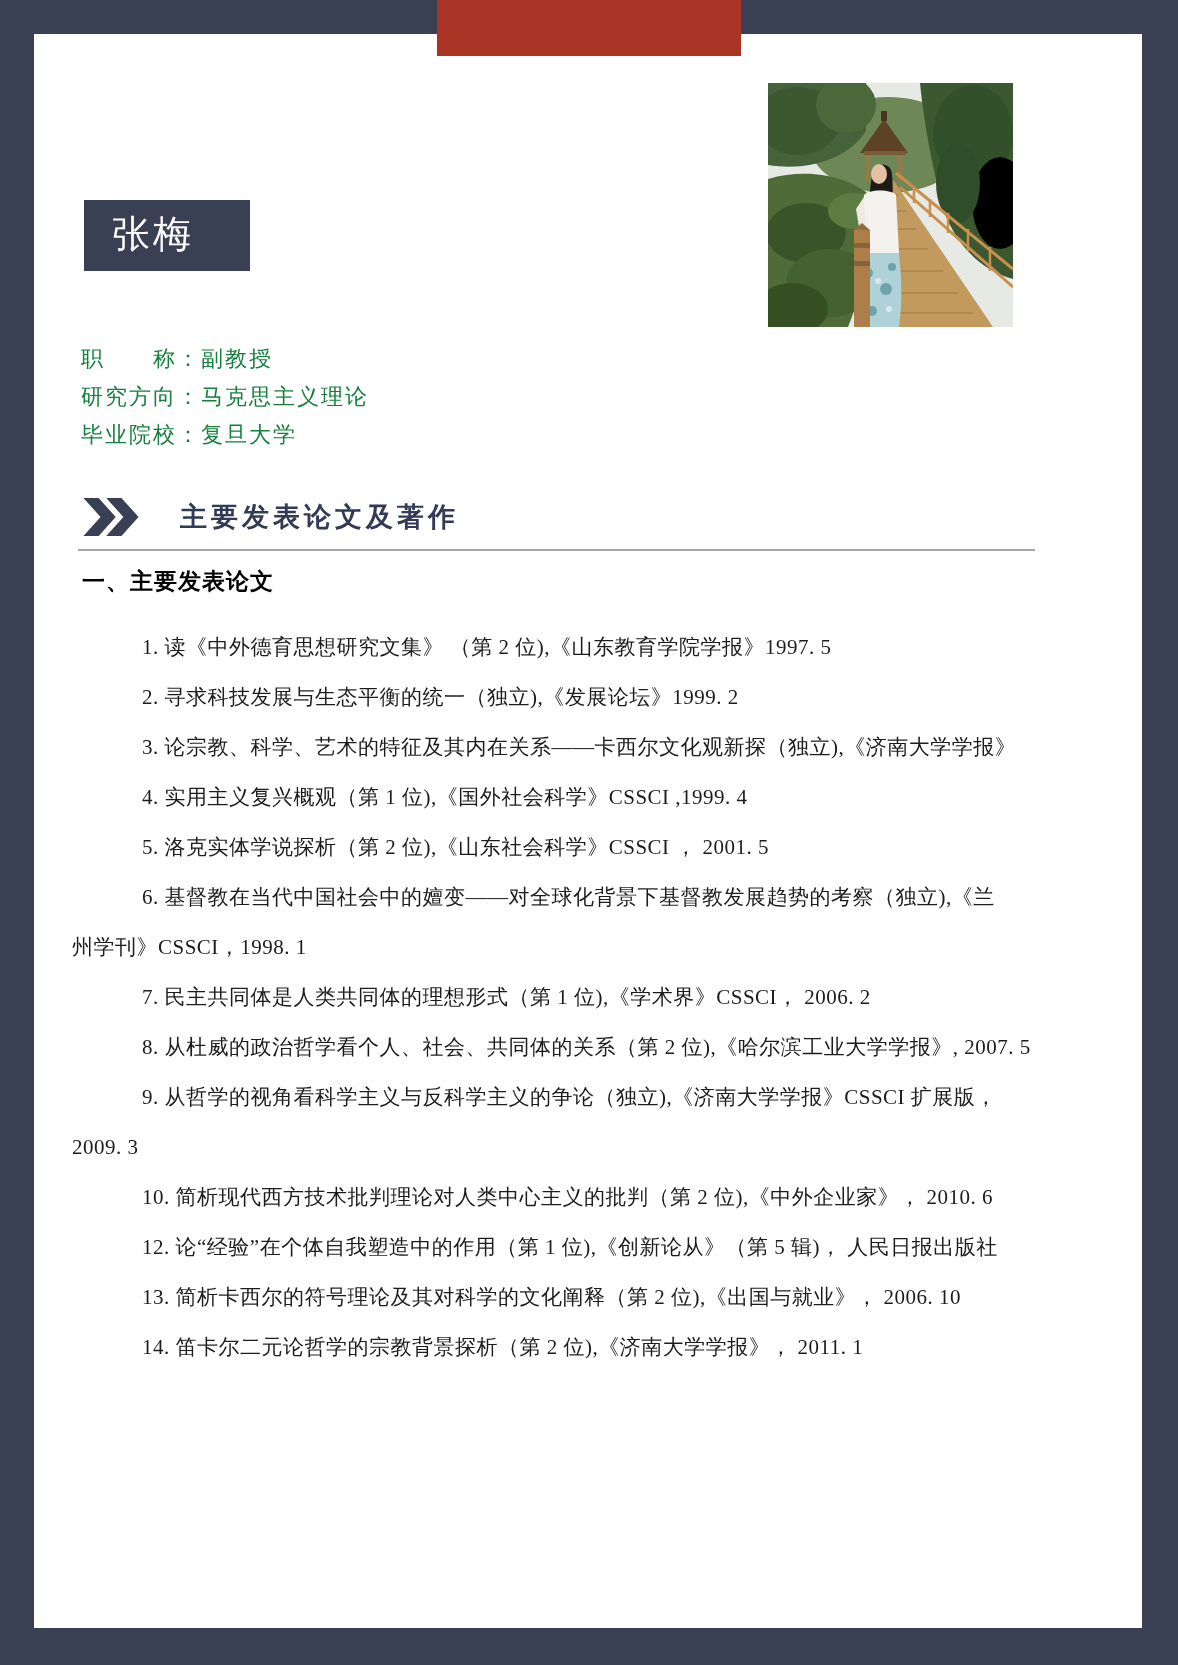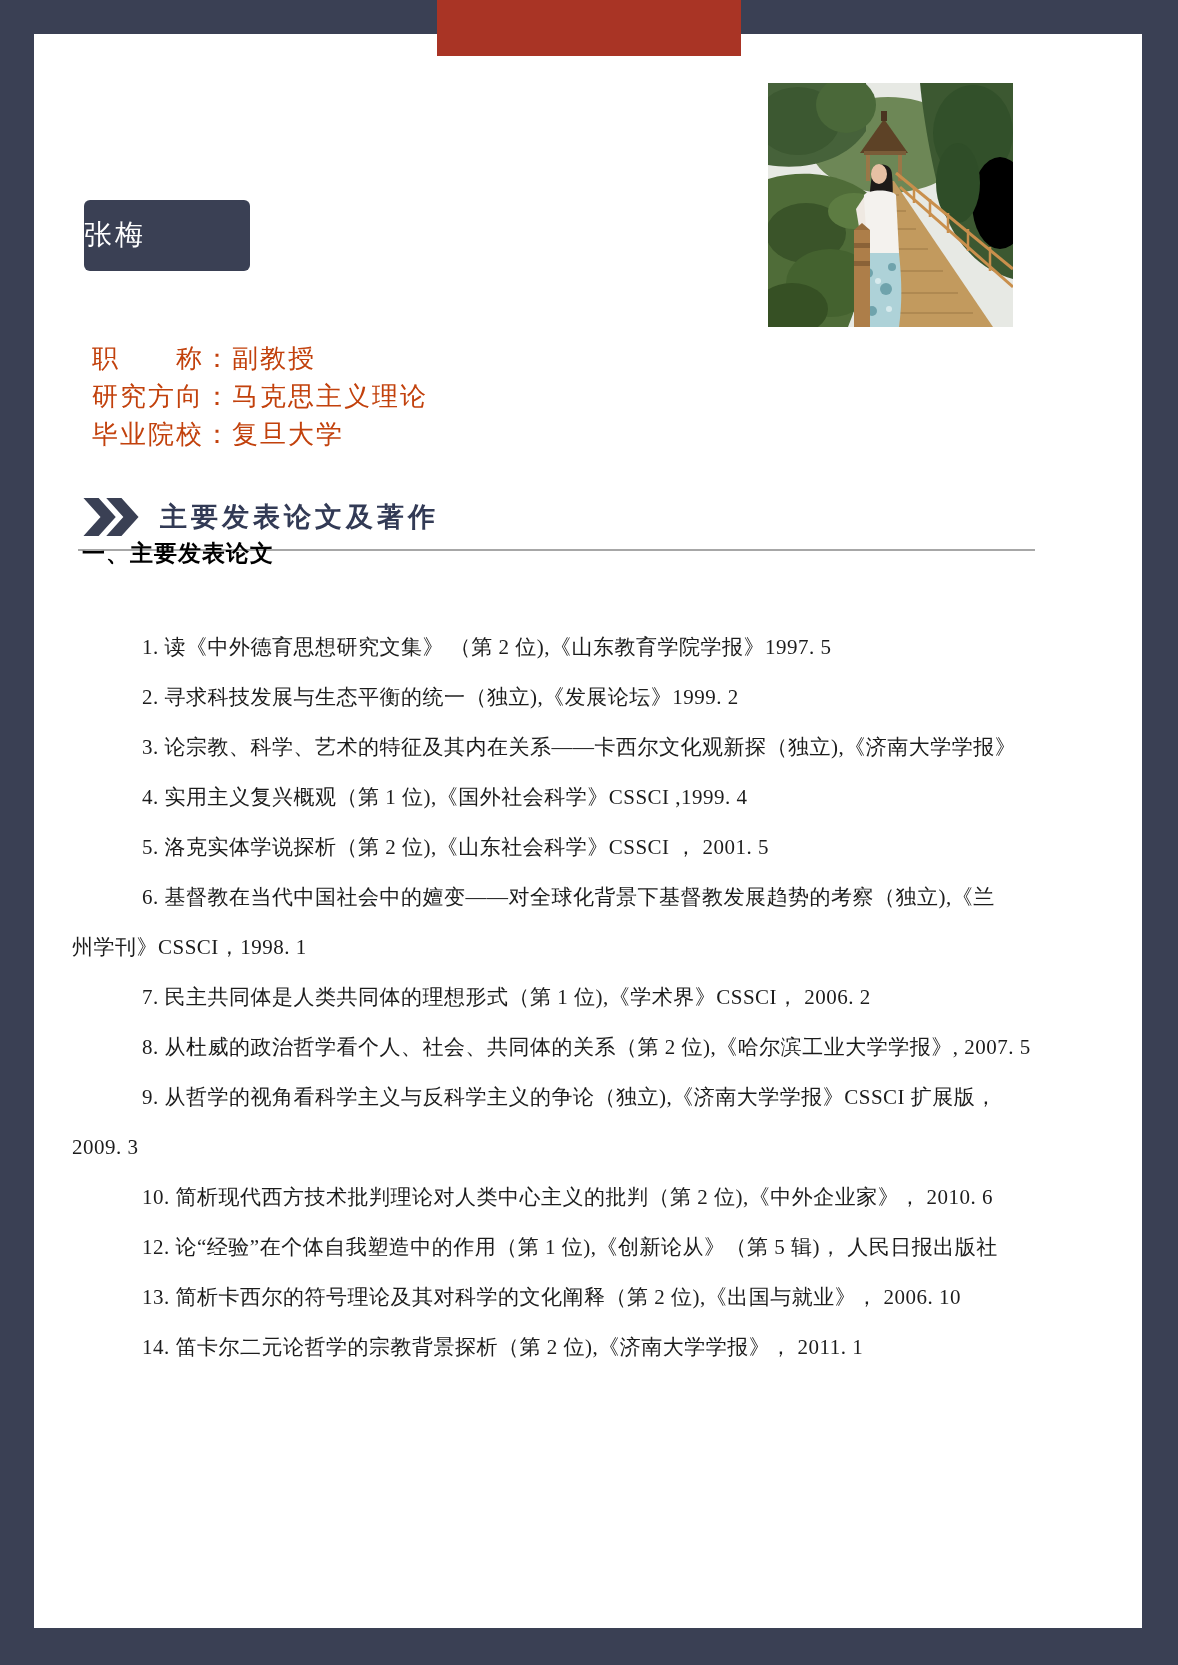--- a/index.html
+++ b/index.html
@@ -9,43 +9,43 @@
   }
   .frame { position:absolute; background:#3a4054; }
   .border-top    { left:0; top:0; width:1178px; height:34px; }
   .border-left   { left:0; top:0; width:34px; height:1665px; }
   .border-right  { left:1142px; top:0; width:36px; height:1665px; }
   .border-bottom { left:0; top:1628px; width:1178px; height:37px; }
   .red-accent { position:absolute; left:437px; top:0; width:304px; height:56px; background:#a93425; }
 
   .name-box {
     position:absolute; left:84px; top:200px; width:166px; height:71px;
-    background:#3a4054; color:#ffffff; box-sizing:border-box; 
+    background:#3a4054; color:#ffffff; box-sizing:border-box; padding-left:28px;
     font-family:"Liberation Sans","DejaVu Sans",sans-serif;
-    font-size:28px; line-height:69px; letter-spacing:3px;border-radius:6px;
+    font-size:38px; line-height:69px; letter-spacing:3px;
   }
 
   .photo { position:absolute; left:768px; top:83px; width:245px; height:244px; }
   .photo svg { display:block; width:245px; height:244px; }
 
   .profile {
-    position:absolute; left:92px; top:340px;
-    font-size:26px; line-height:38px; color:#c2410c; letter-spacing:2px;
+    position:absolute; left:81px; top:340px;
+    font-size:22px; line-height:38px; color:#15803d; letter-spacing:2px;
   }
 
-  .section-head { position:absolute; left:82px; top:494px; height:46px; display:flex; align-items:center; }
+  .section-head { position:absolute; left:82px; top:494px; height:46px; display:flex; align-items:center;gap:20px; }
   .chevrons { width:58px; height:38px; margin-right:20px; flex:0 0 auto; }
   .section-title {
     color:#323a55; font-size:27px; font-weight:bold; letter-spacing:4px;
     font-family:"Liberation Serif","DejaVu Serif",serif;
   }
   .rule { position:absolute; left:78px; top:549px; width:957px; height:2px; background:#a7a7a7; }
 
   .list-heading {
-    position:absolute; left:82px; top:538px;
+    position:absolute; left:82px; top:566px;
     font-family:"Liberation Sans","DejaVu Sans",sans-serif;
     font-weight:bold; font-size:23px; color:#000000; letter-spacing:1px;
   }
 
   .pub-list {
     position:absolute; left:72px; top:622px; width:1048px;
     font-size:21px; line-height:50px; color:#1c1c1c; letter-spacing:0.5px;
     white-space:nowrap; overflow:hidden;
   }
   .pub-line { height:50px; }

